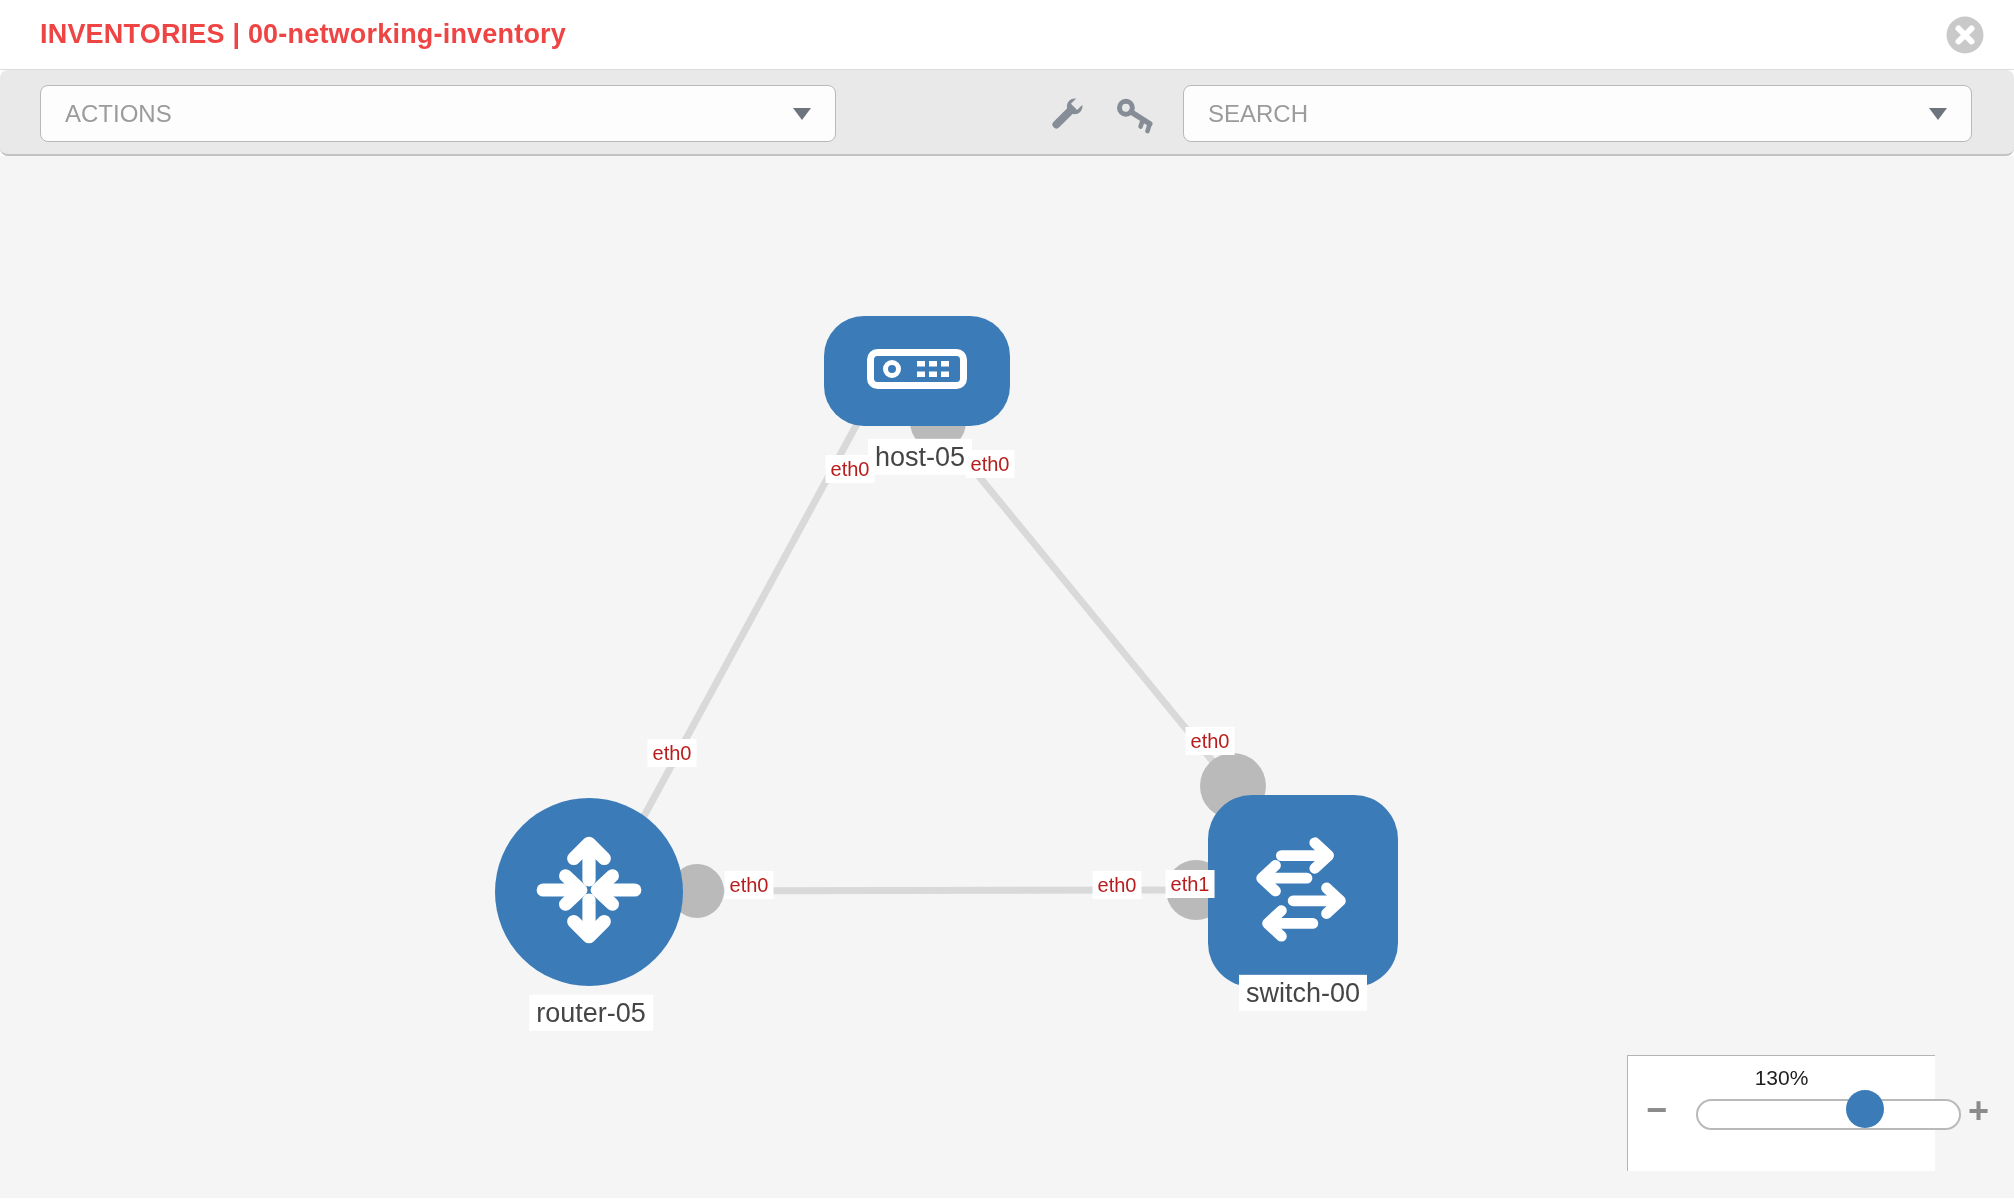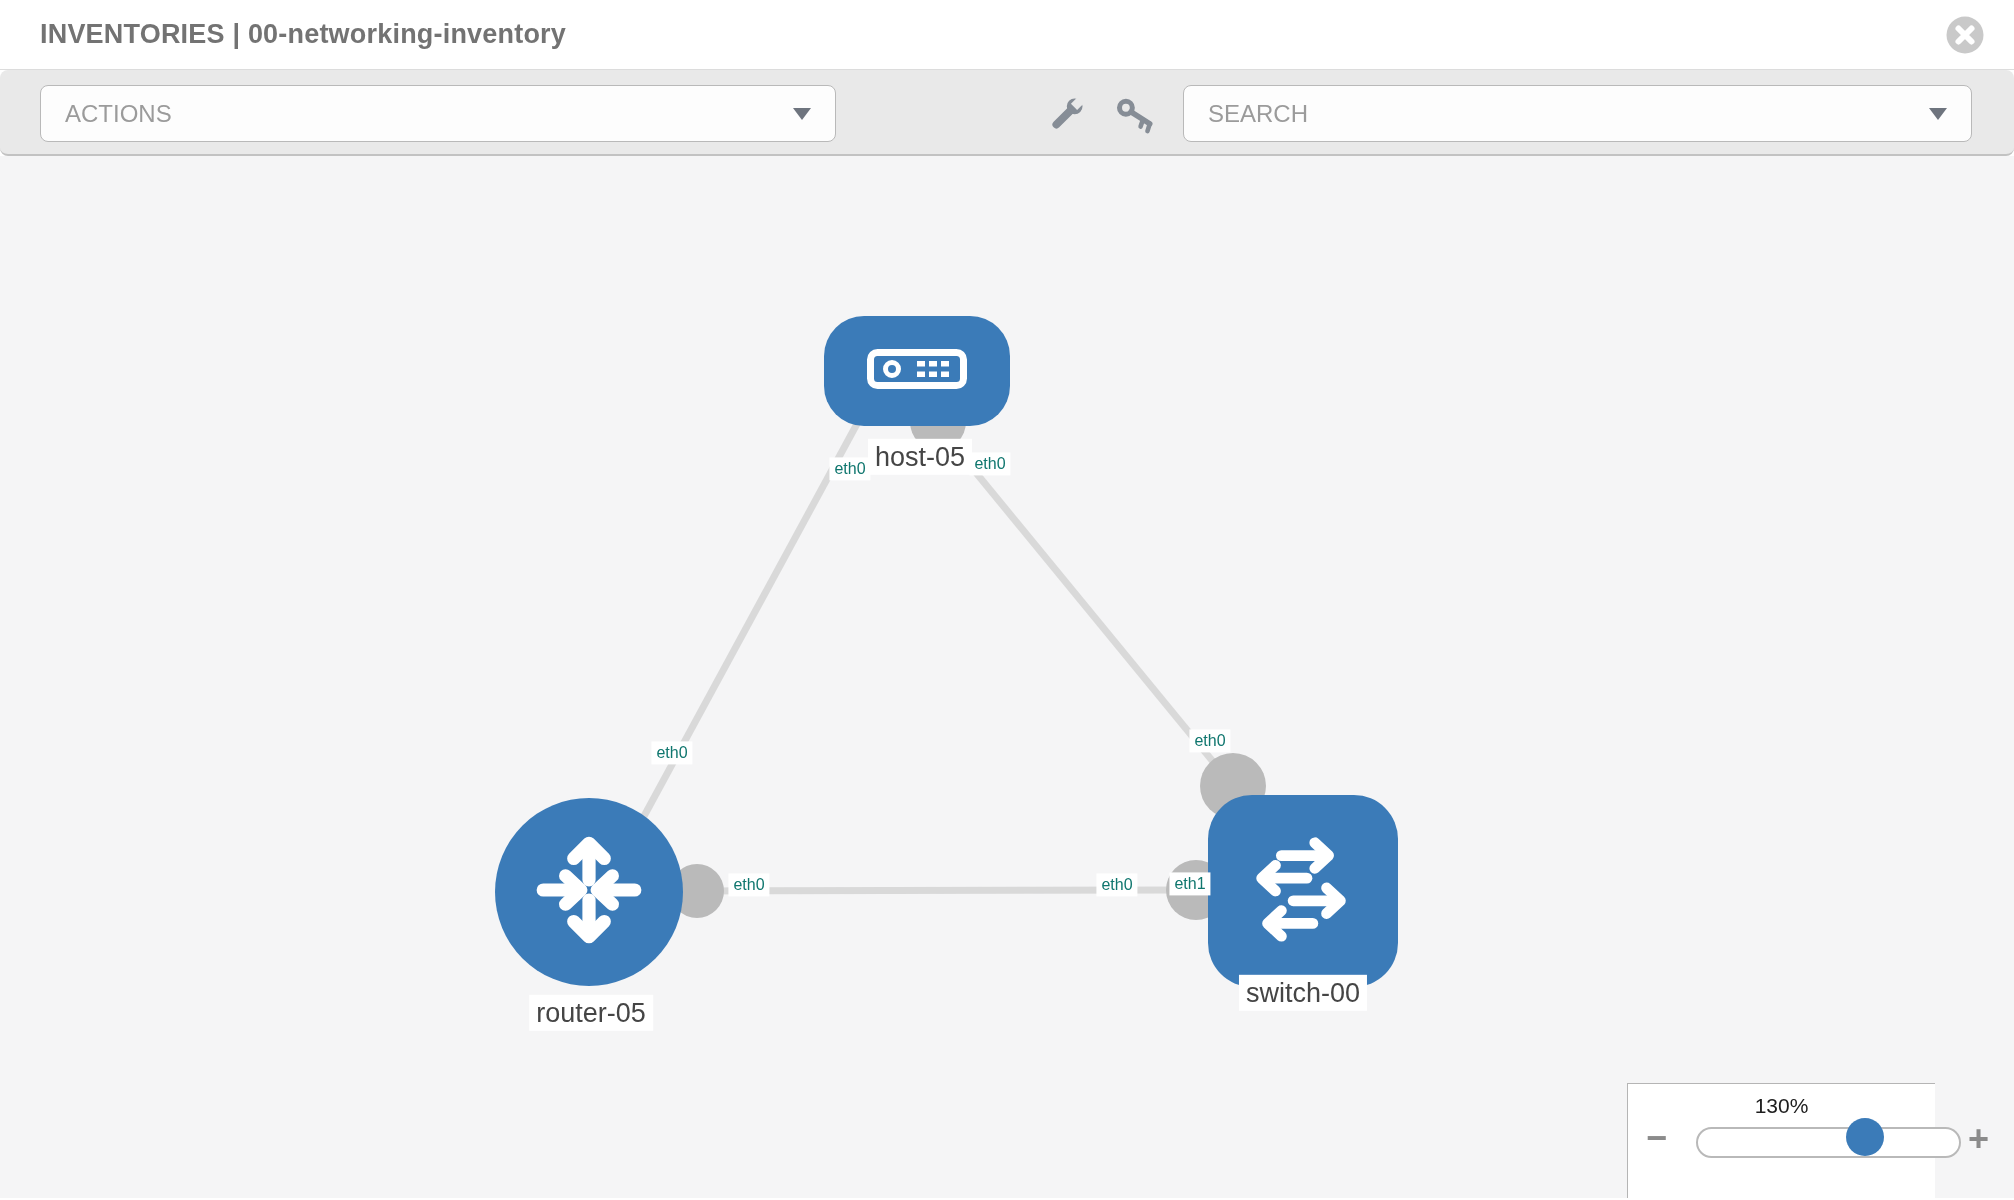--- a/index.html
+++ b/index.html
@@ -7,21 +7,21 @@
     --canvas-bg:#f5f5f6; --toolbar-bg:#e9e9e9;
   }
   *{box-sizing:border-box; margin:0; padding:0;}
   html,body{width:2014px; height:1200px; overflow:hidden;
     font-family:"Liberation Sans","DejaVu Sans",sans-serif; background:#fff;}
 
   
   .header{position:relative; height:70px; background:#fff;
     display:flex; align-items:center; padding-left:40px;
     border-bottom:1px solid #dcdcdc;}
-  .header-title{font-size:27px; font-weight:bold; color:#737373; letter-spacing:.2px;}
+  .header-title{font-size:27px; font-weight:bold; color:#ef4444; letter-spacing:.2px;}
   .close-btn{position:absolute; right:30px; top:16px; width:38px; height:38px;
     border:none; background:transparent; cursor:pointer; padding:0;}
 
   
   .toolbar{position:relative; height:86px; background:var(--toolbar-bg);
     border-bottom:2px solid #c2c2c2;border-radius:8px;}
   .select{position:absolute; top:15px; height:57px; background:#fdfdfd;
     border:1.5px solid #b9b9b9; border-radius:8px; display:flex;
     align-items:center; justify-content:space-between; padding:0 24px;
     font-size:24px; color:#9b9b9b; cursor:pointer;}
@@ -36,28 +36,28 @@
 
   
   .canvas{position:relative; height:1042px; background:var(--canvas-bg); overflow:hidden;}
   .links{position:absolute; left:0; top:0; z-index:0;}
   .port{position:absolute; background:var(--port-gray); border-radius:50%; z-index:1;}
   .node{position:absolute; background:var(--node-blue); z-index:2;
     display:flex; align-items:center; justify-content:center; cursor:pointer;}
   .node.host  {left:824px;  top:160px; width:186px; height:110px; border-radius:40px;}
   .node.router{left:495px;  top:642px; width:188px; height:188px; border-radius:50%;}
   .node.switch{left:1208px; top:639px; width:190px; height:192px; border-radius:44px;}
-  .chip{position:absolute; background:#fff; color:#0f766e; font-size:16px;
+  .chip{position:absolute; background:#fff; color:#b91c1c; font-size:20px;
     line-height:1.2; padding:2px 5px; white-space:nowrap;
     transform:translate(-50%,-50%); z-index:3;}
   .chip.big{font-size:27px; color:#454545; padding:2px 7px;}
   .chip.front{z-index:4;margin-left:43px;}
 
   
-  .zoom-panel{position:absolute; left:1627px; top:927px; width:308px; height:116px;
+  .zoom-panel{position:absolute; left:1627px; top:899px; width:308px; height:116px;
     background:#fff; border-top:1px solid #b5b5b5; border-left:1px solid #b5b5b5; z-index:5;}
   .zoom-level{position:absolute; left:0; top:10px; width:100%; text-align:center;
     font-size:21px; color:#1d1d1d;}
   .zoom-sign{position:absolute; border:none; background:transparent; cursor:pointer;
     font-size:36px; font-weight:bold; color:#8b8b8b; line-height:1;}
   .zoom-sign.minus{left:18px; top:36px;}
   .zoom-sign.plus{left:340px; top:37px;}
   .zoom-track{position:absolute; left:68px; top:43px; width:265px; height:31px;
     background:#fff; border:2px solid #b9b9b9; border-radius:16px; cursor:pointer;}
   .zoom-thumb{position:absolute; left:218px; top:34px; width:38px; height:38px;

